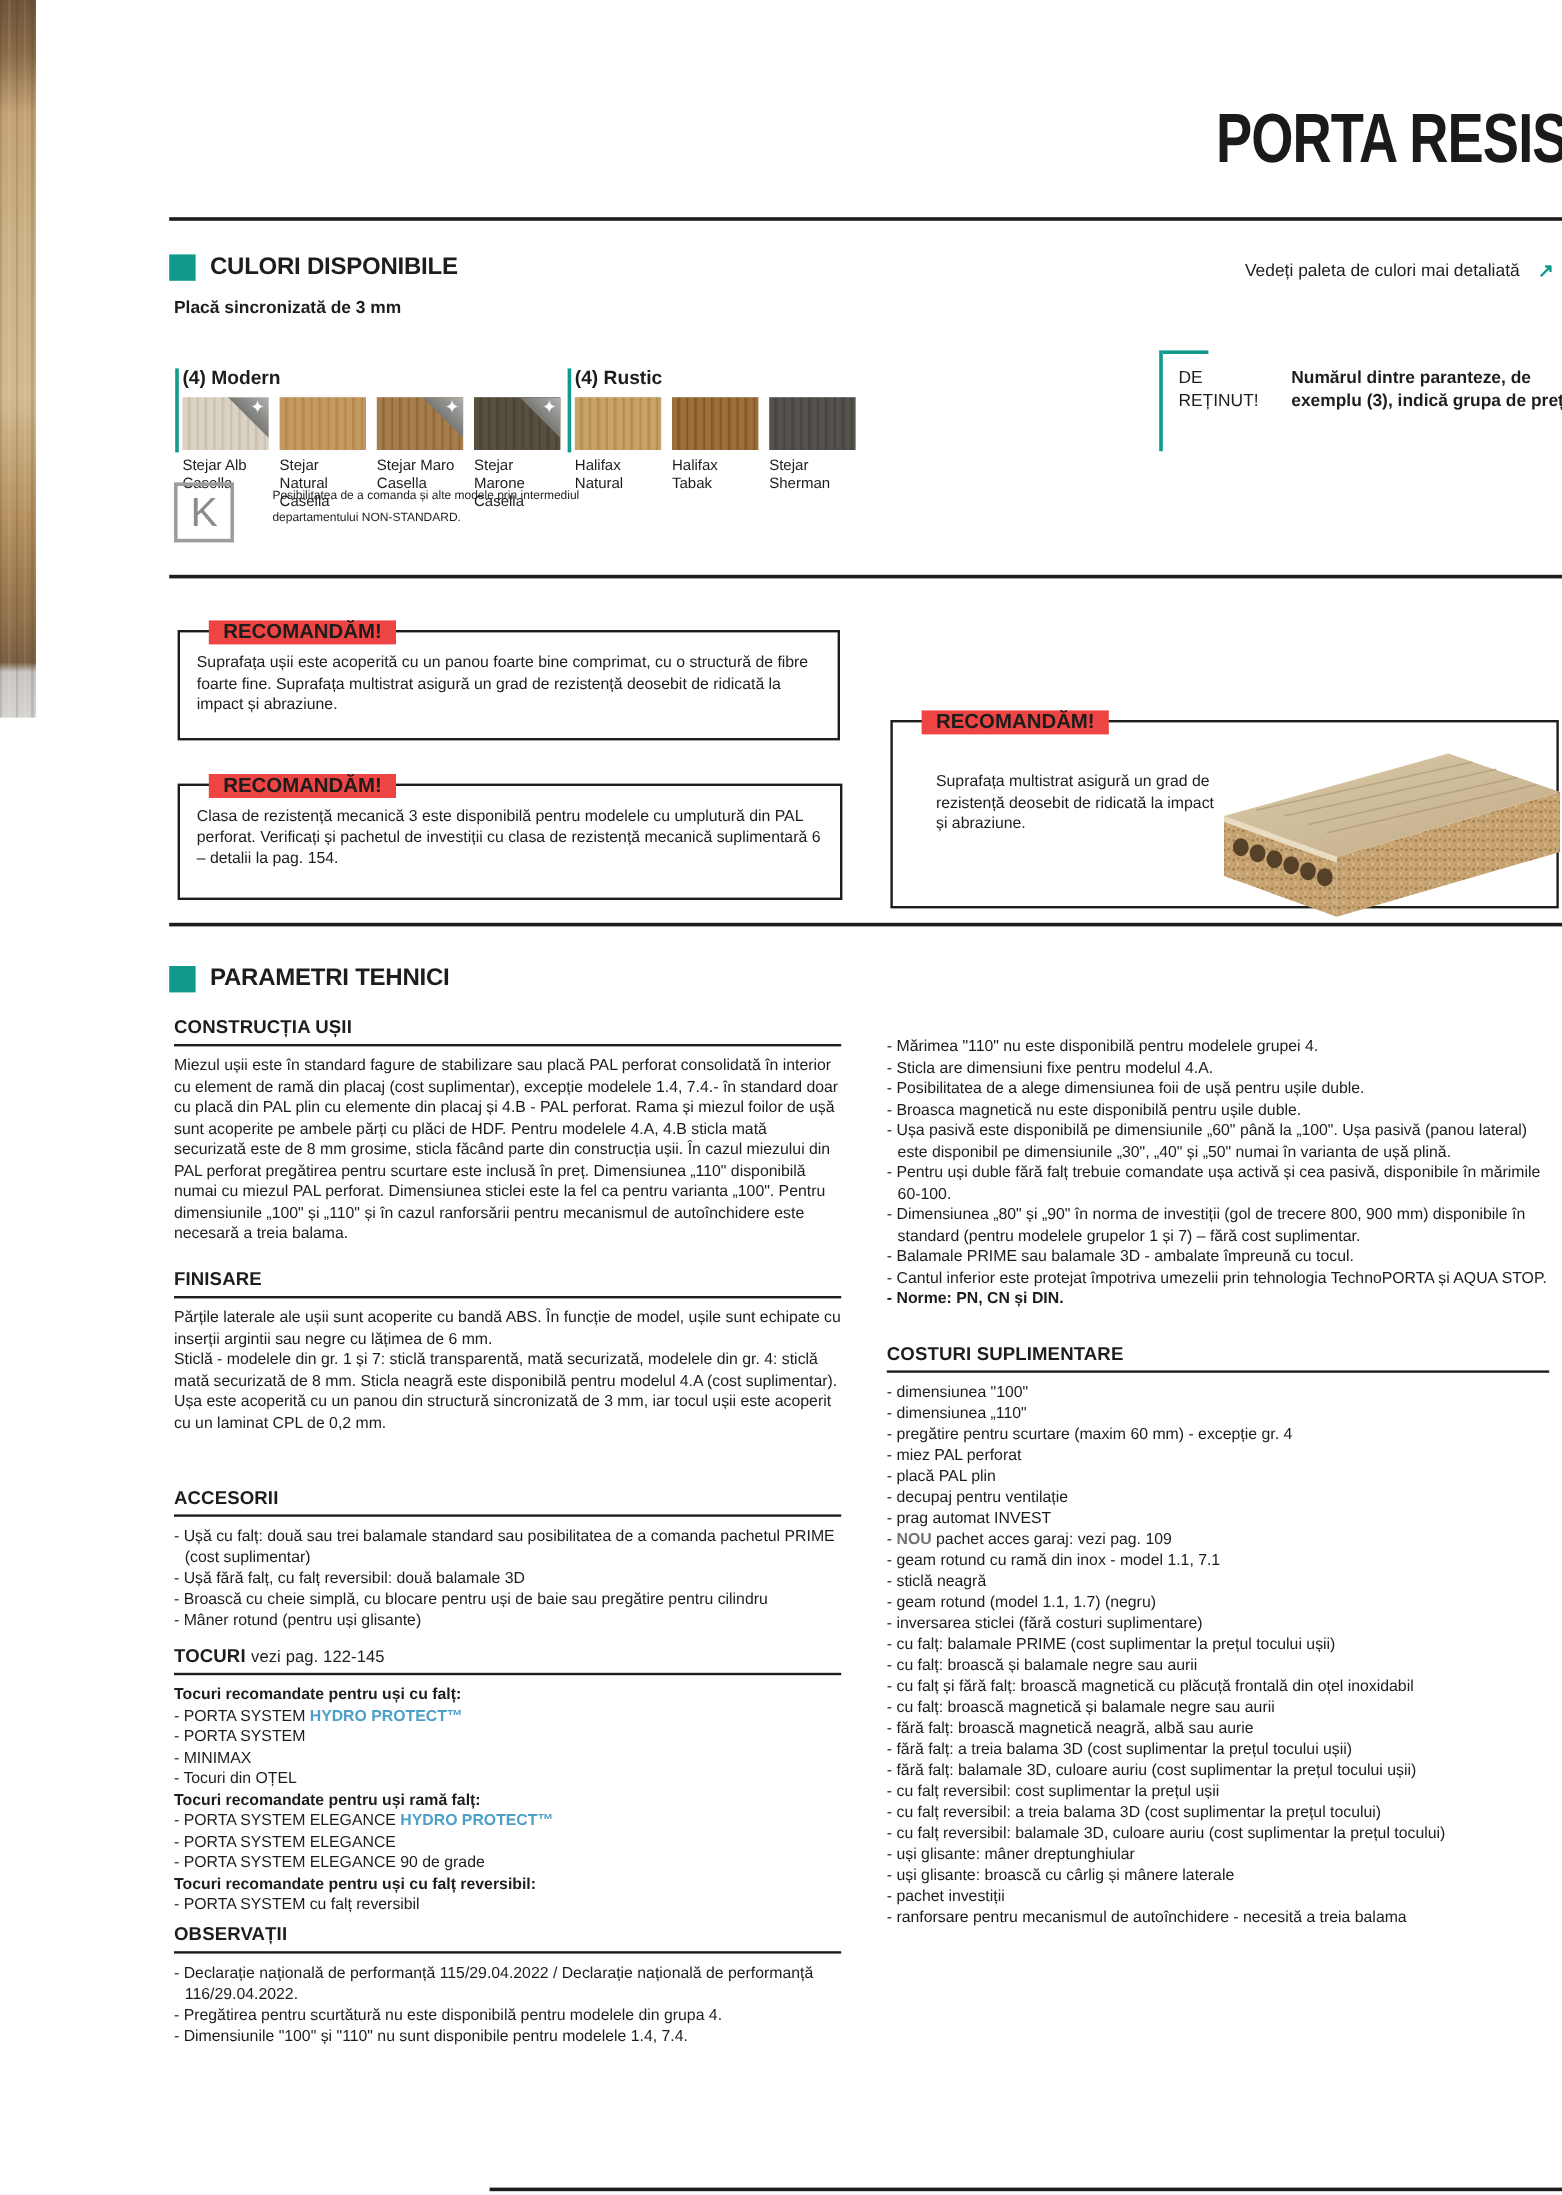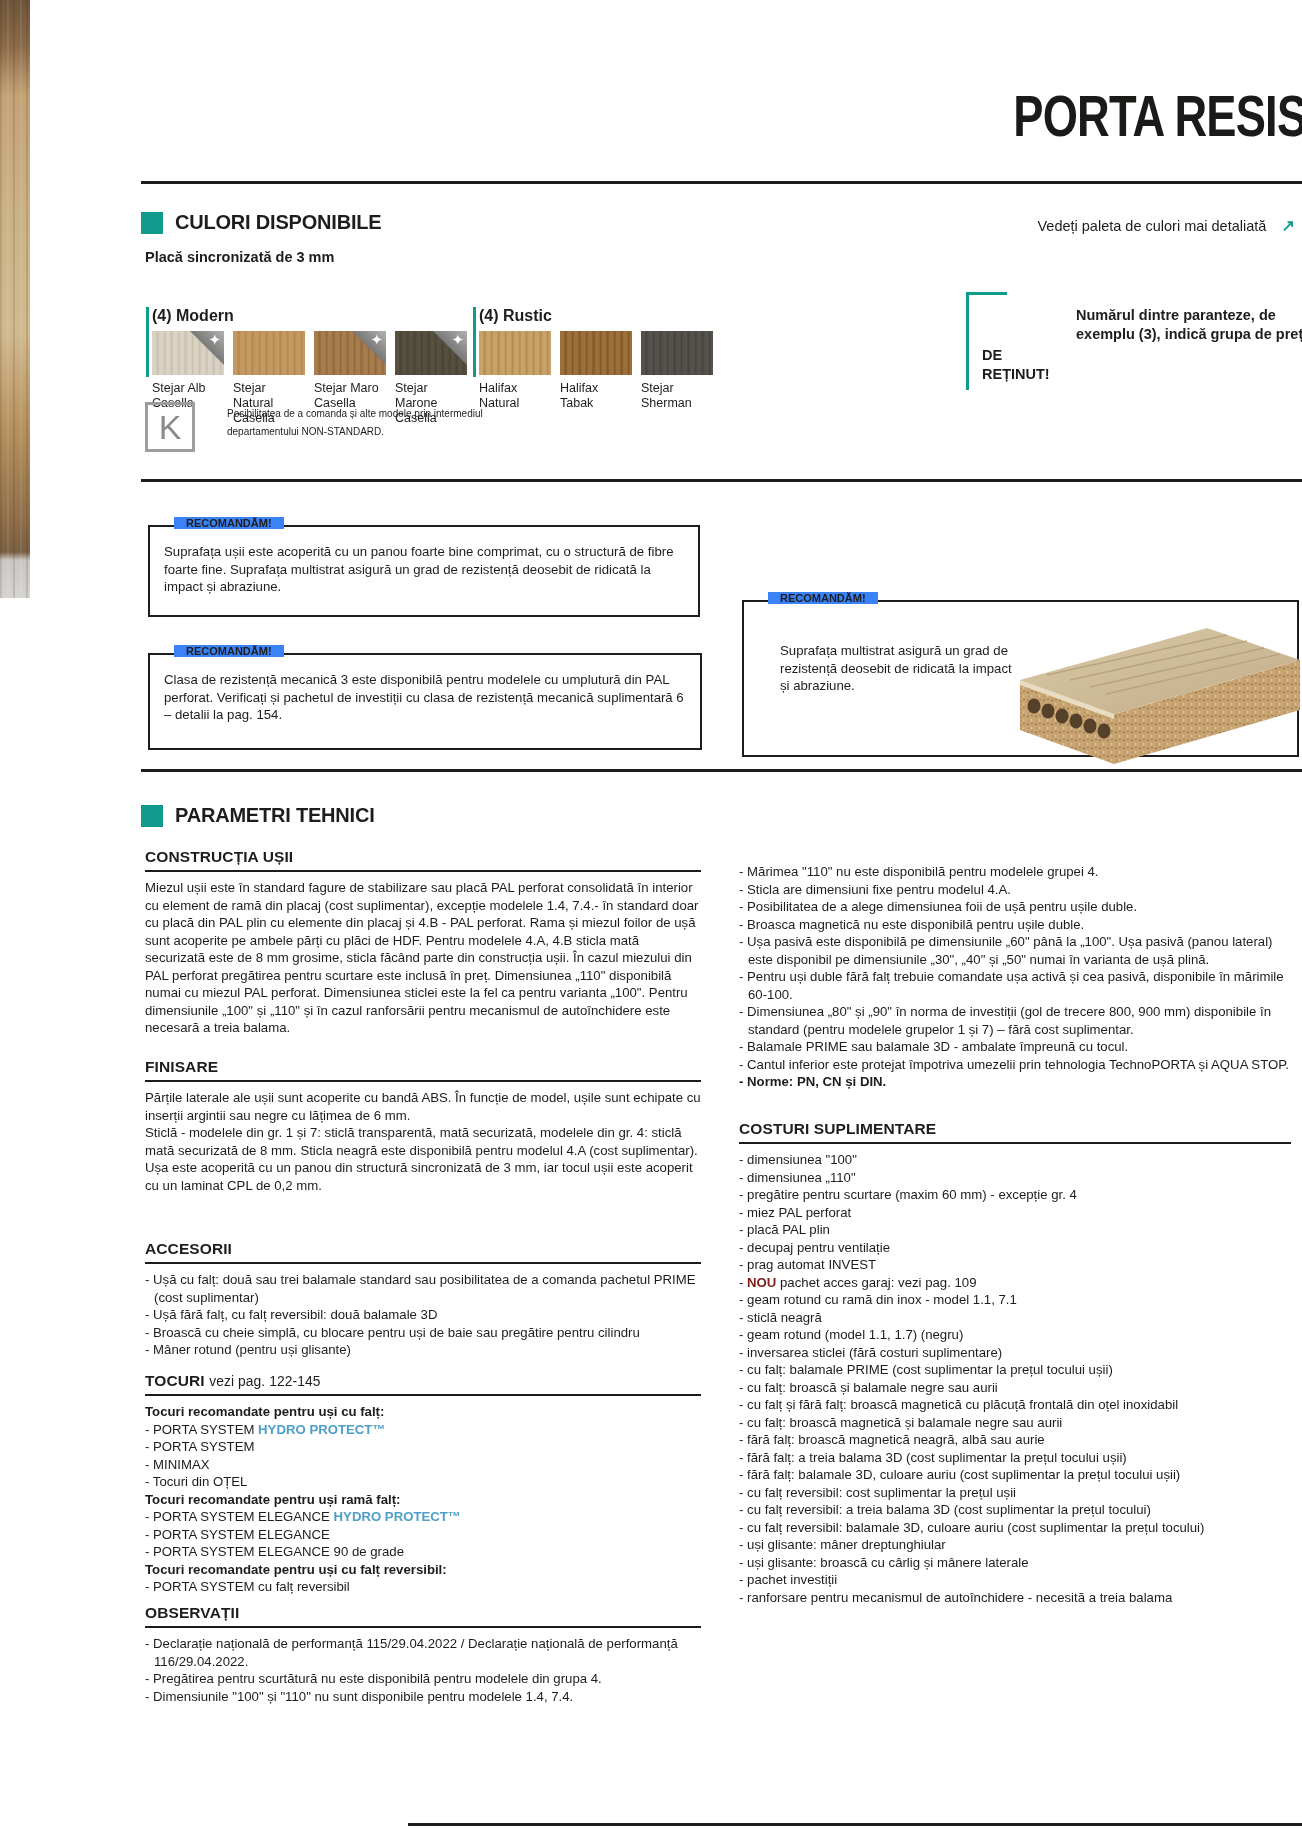--- a/index.html
+++ b/index.html
@@ -39,45 +39,45 @@
   .sw-label{font-size:12.5px;line-height:15px;margin-top:6px;}
   
   .k-note{position:absolute;left:145px;top:402px;display:flex;align-items:flex-start;}
   .k-box{width:44px;height:44px;border:3px solid #9d9d9c;color:#8c8c8b;font-size:34px;
     display:flex;align-items:center;justify-content:center;font-weight:400;}
   .k-text{margin-left:32px;width:330px;font-size:10px;line-height:17.5px;padding-top:3px;}
   
   .remember{position:absolute;left:966px;top:292px;width:331px;min-height:64px;
     border-left:3px solid #119b8c;padding:14px 0 6px 13px;display:flex;gap:14px;}
   .remember::before{content:"";position:absolute;left:0;top:0;width:38px;height:3px;background:#119b8c;}
-  .rem-label{width:80px;flex:none;font-weight:bold;font-size:14.5px;line-height:19px;margin-top:40px;}
+  .rem-label{width:80px;flex:none;font-weight:normal;font-size:14.5px;line-height:19px;}
   .rem-text{width:235px;font-weight:bold;font-size:14.5px;line-height:19px;}
   
   .rec{position:absolute;border:2.5px solid #1d1d1b;}
   .rec1{left:148px;top:525px;width:548px;height:88px;}
   .rec2{left:148px;top:653px;width:550px;height:93px;}
   .rec3{left:742px;top:600px;width:553px;height:153px;}
-  .rec-label{position:absolute;top:-10px;left:24px;background:#3b82f6;padding:0 12px;
-    font-weight:bold;font-size:11px;white-space:nowrap;}
+  .rec-label{position:absolute;top:-10px;left:24px;background:#ef4444;padding:0 12px;
+    font-weight:bold;font-size:17px;white-space:nowrap;}
   .rec-text{font-size:13.2px;line-height:17.5px;padding:16px 14px 0 14px;}
   .rec3 .rec-text{width:235px;padding:40px 0 0 36px;}
   .rec3 svg{position:absolute;right:-5px;top:16px;}
   
   .col-sec{position:absolute;}
   .lc{left:145px;width:556px;}
   .rc{left:739px;width:552px;}
   .h3{font-size:15.5px;font-weight:bold;letter-spacing:.1px;border-bottom:2.5px solid #1d1d1b;
     padding-bottom:4px;margin-bottom:7px;}
   .h3 .norm{font-weight:normal;font-size:13.8px;}
   .body-text{font-size:13.2px;line-height:17.5px;}
   .prelines{white-space:pre-line;}
   .li{padding-left:9px;text-indent:-9px;font-size:13.2px;line-height:17.5px;}
   .strong{font-weight:bold;}
   .hp{color:#4d9fc7;font-weight:bold;}
-  .nou{color:#7f1d1d;font-weight:bold;}
+  .nou{color:#737373;font-weight:bold;}
   
   .footer-line{position:absolute;left:408px;right:0;top:1823px;height:3px;background:#1d1d1b;}
   .pageno{position:absolute;right:7px;top:1798px;font-size:15px;font-weight:bold;}
 </style>
 </head>
 <body>
 
 <div class="page">
 
   <div class="wood-strip"></div>

